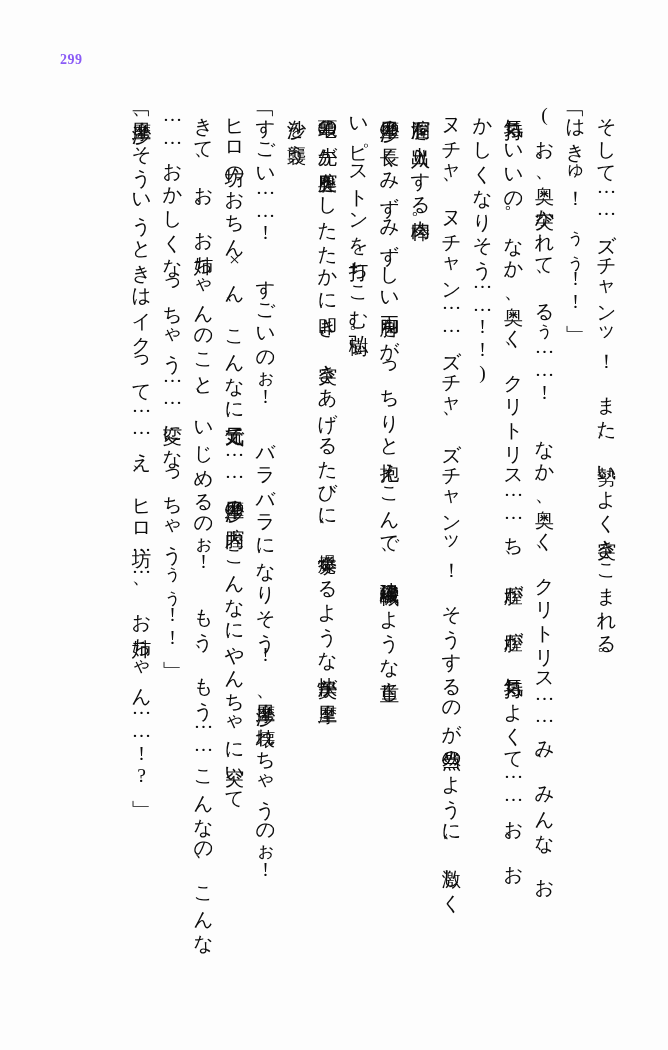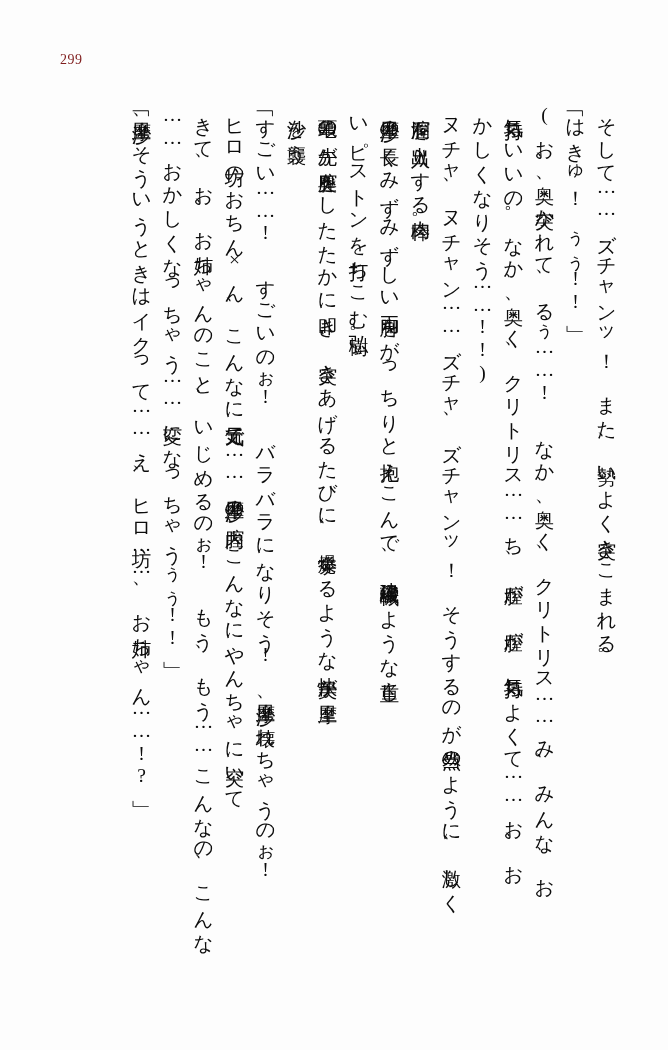--- a/index.html
+++ b/index.html
@@ -22,22 +22,23 @@
     background: #fdfdfd;
   }
 
   
   .page-number {
     position: absolute;
     top: 52px;
     left: 60px;
     font-size: 14px;
     letter-spacing: 0.5px;
-    color: #7f1d1d;
+    color: #8b5cf6;
     font-family: "Liberation Serif", "DejaVu Serif", serif;
+    font-weight: bold;
   }
 
   
   .vtext {
     position: absolute;
     top: 104px;
     left: 52px;
     width: 564px;
     height: 870px;
     display: flex;

